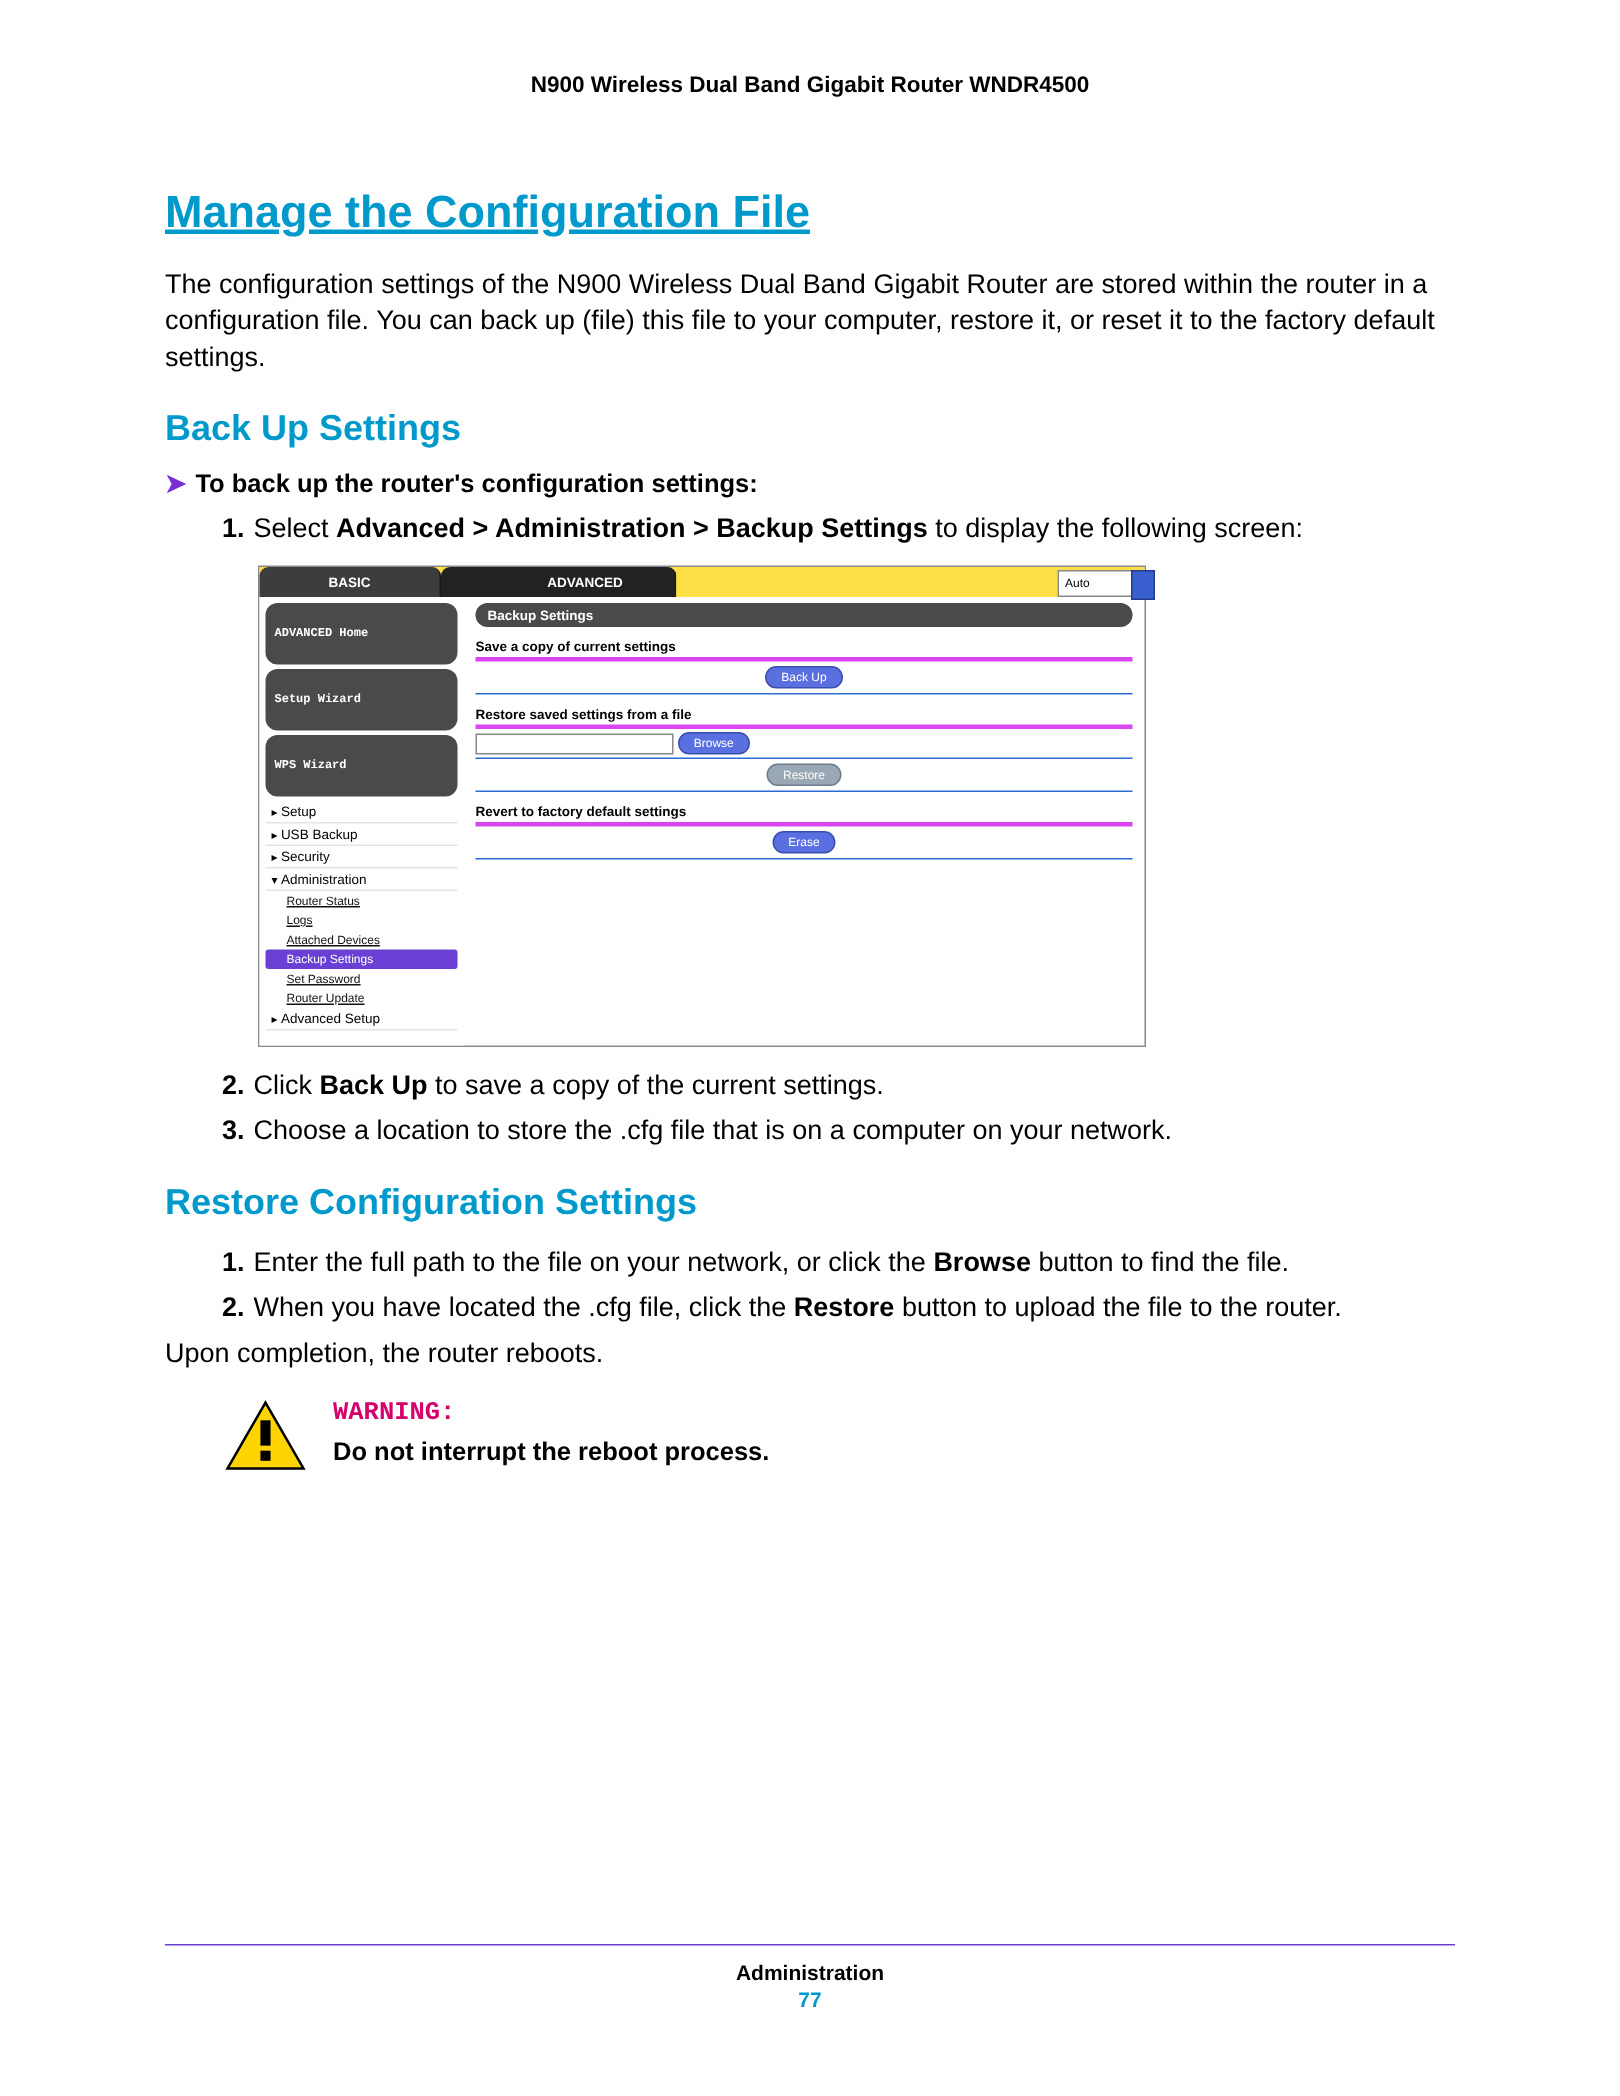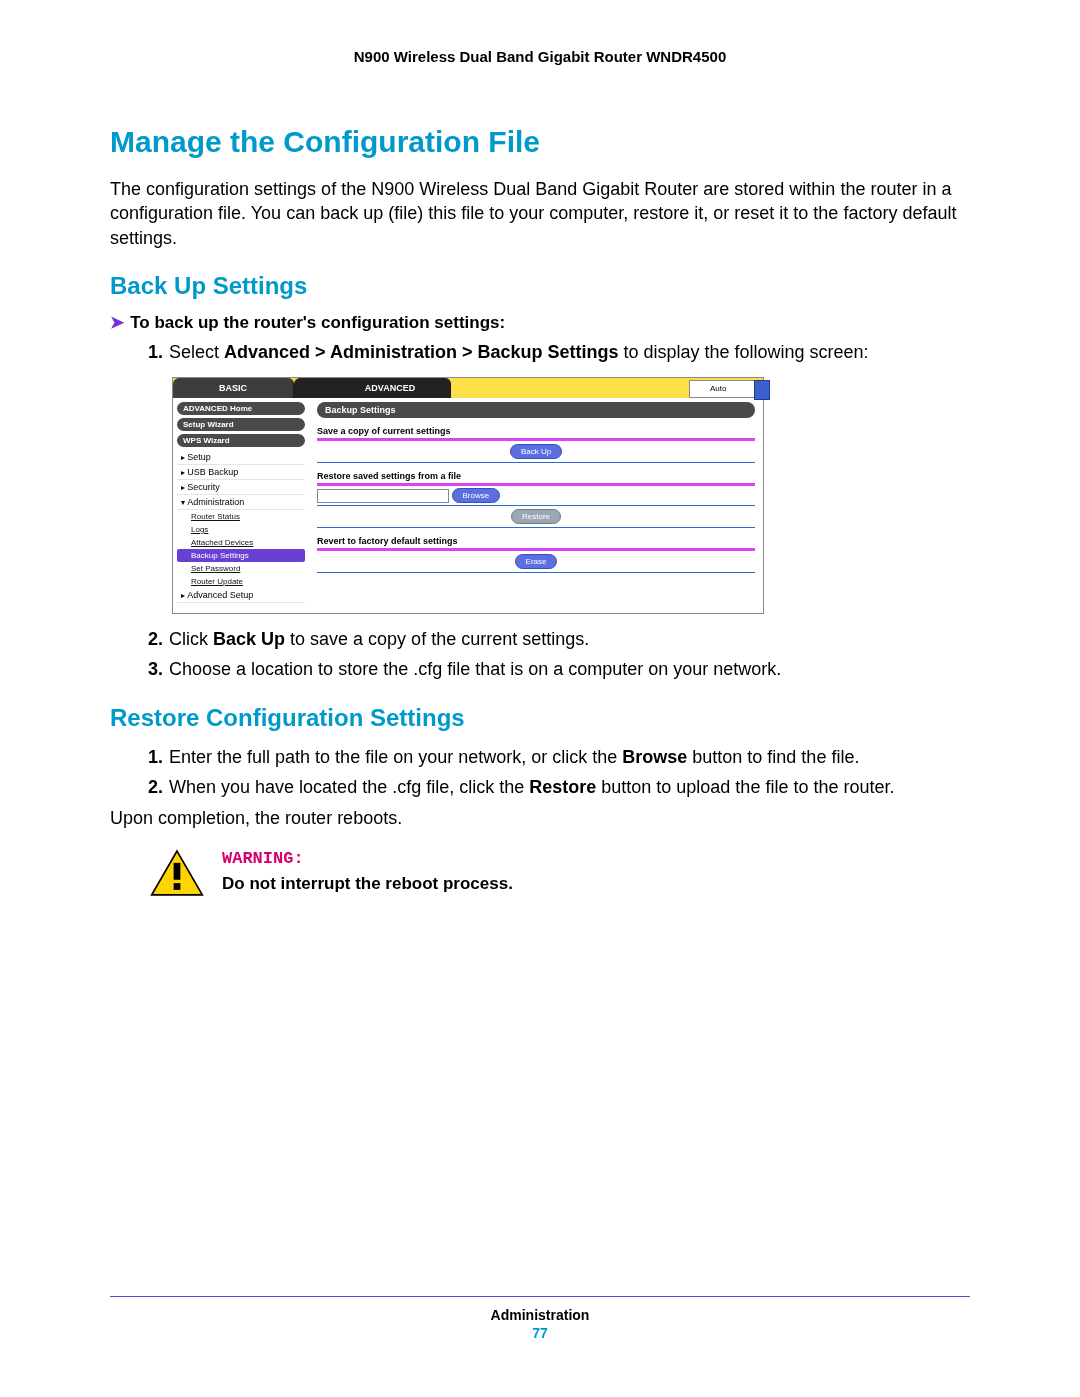--- a/index.html
+++ b/index.html
@@ -20,20 +20,21 @@
     text-align: center;
     font-weight: bold;
     font-size: 15px;
     margin-bottom: 60px;
   }
   h1.sec {
     color: #0099cc;
     font-size: 30px;
     font-weight: bold;
     margin: 0 0 18px 0;
+    text-decoration: underline;
   }
   h2.sub {
     color: #0099cc;
     font-size: 24px;
     font-weight: bold;
     margin: 22px 0 12px 0;
   }
   p.body {
     font-size: 18px;
     line-height: 1.35;
@@ -96,21 +97,21 @@
   .ui-auto {
     margin-left: auto;
     background: #fff;
     color: #000;
     width: 46px;
     height: 16px;
     margin-top: 2px;
     margin-right: 6px;
     font-size: 8px;
     line-height: 16px;
-    padding-left: 20px;
+    padding-left: 4px;
     position: relative;
     border: 1px solid #888;
   }
   .ui-auto::after {
     content: "";
     position: absolute;
     right: -14px; top: -1px;
     width: 14px; height: 18px;
     background: #3a5fcf;
     border: 1px solid #223a8f;
@@ -119,23 +120,24 @@
   .ui-side {
     width: 128px;
     background: #fff;
     padding: 4px 4px 10px 4px;
   }
   .pill {
     background: #4a4a4a;
     color: #fff;
     font-size: 8px;
     font-weight: bold;
-    padding: 2px 6px;
+    padding: 16px 6px;
     border-radius: 8px;
     margin-bottom: 3px;
+    font-family: Liberation Mono, monospace;
   }
   .side-item {
     font-size: 9px;
     padding: 2px 4px;
     color: #000;
     border-bottom: 1px solid #e4e4e4;
   }
   .side-item.caret::before { content: "▸ "; font-size: 8px; }
   .side-item.open::before { content: "▾ "; font-size: 8px; }
   .sub-item {

